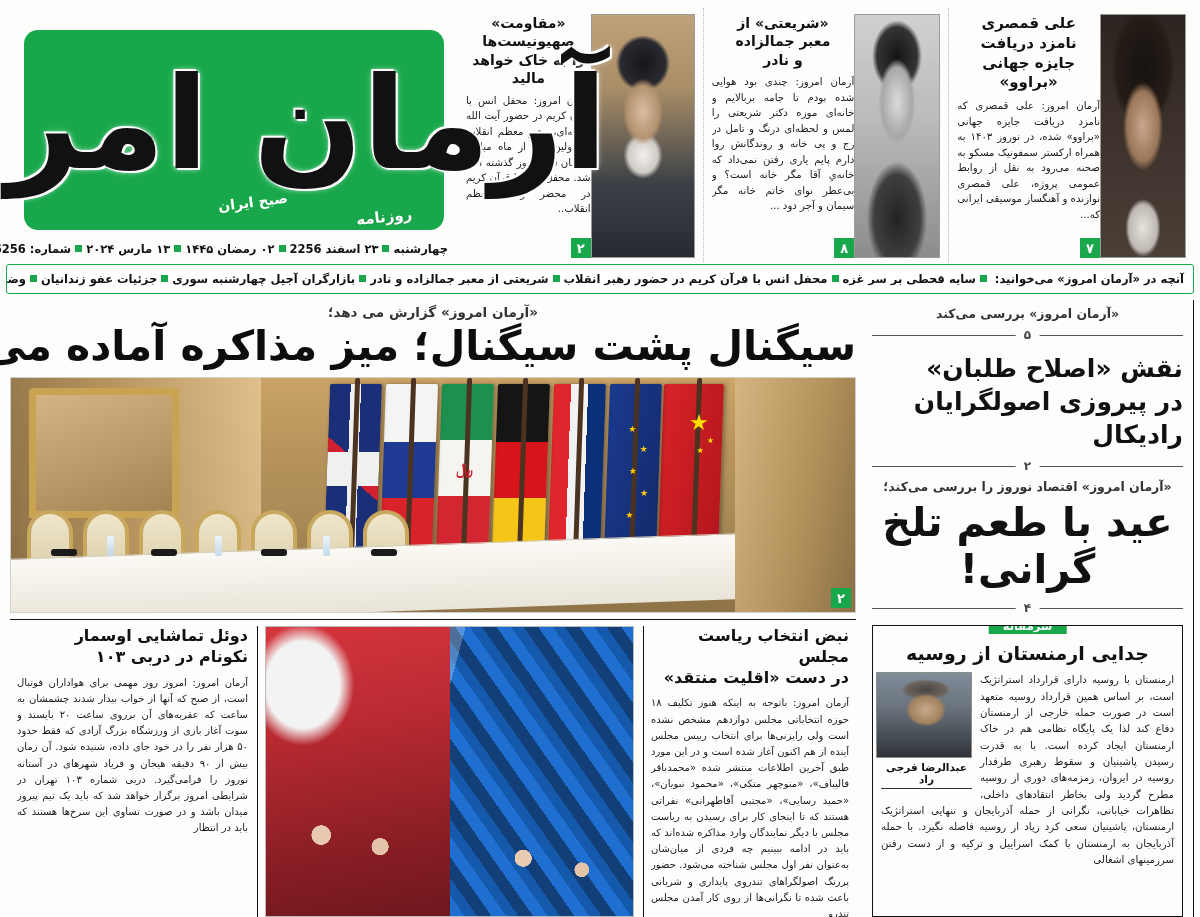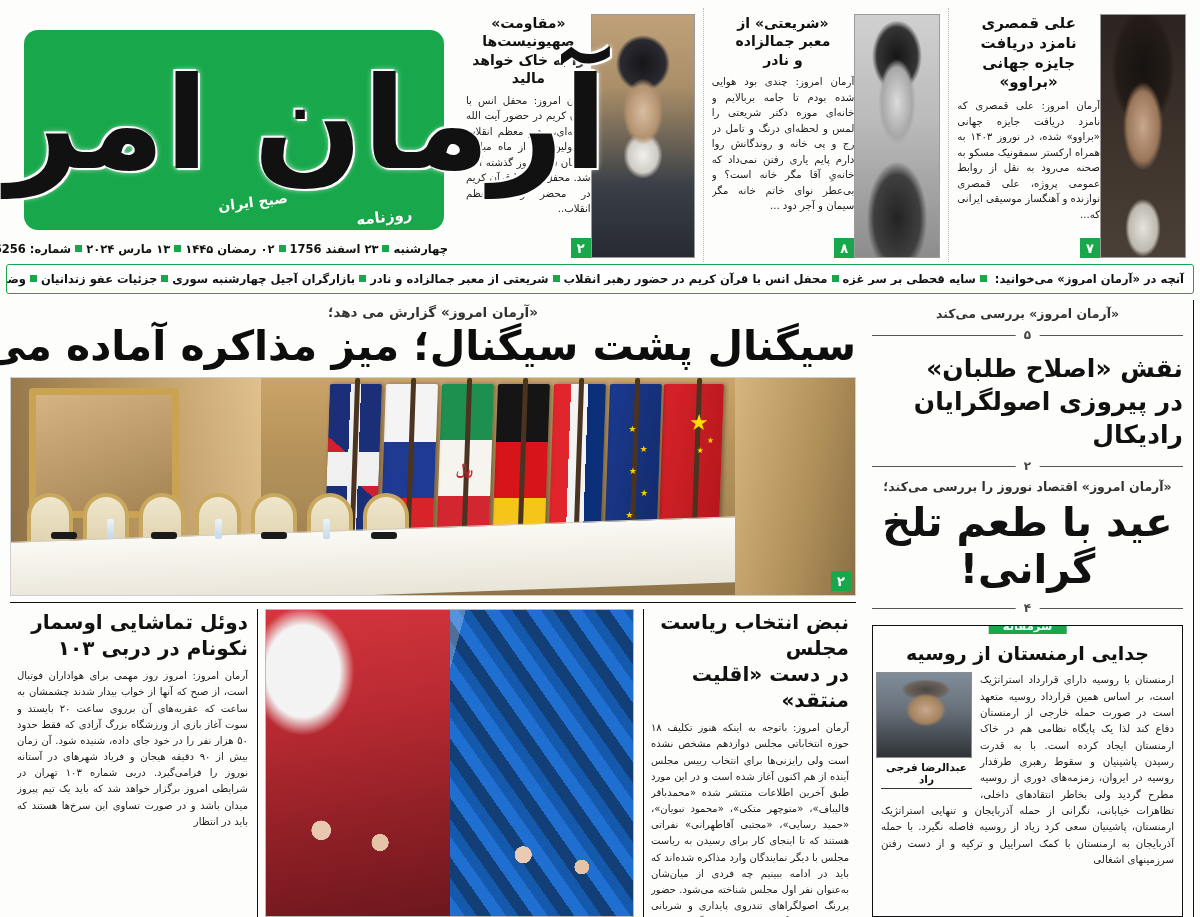--- a/index.html
+++ b/index.html
@@ -309,21 +309,21 @@
   
   .bottom {
     display: flex; flex-direction: row; flex: 1 1 auto; margin-top: 6px;
     border-top: 1.2px solid #111; padding-top: 6px; min-height: 0;
   }
   .panel { padding: 0 7px; min-width: 0; display: flex; flex-direction: column; }
   .panel.p-right { flex: 0 0 212px; border-right: none; }
   .panel.p-mid { flex: 0 0 386px; border-right: 1.2px solid #111; padding-right: 9px; }
   .panel.p-left { flex: 1 1 auto; border-right: 1.2px solid #111; padding-right: 9px; }
   .panel-title {
-    font-size: 20px; font-weight: bold; color: #111;
+    font-size: 16px; font-weight: bold; color: #111;
     line-height: 1.3; text-align: right; margin-bottom: 7px; letter-spacing: -.4px;
   }
   .panel-body {
     font-size: 10px; line-height: 1.62; text-align: justify; color: #1a1a1a;
     overflow: hidden; flex: 1 1 auto;
   }
   .derby-photo {
     width: 100%; height: 100%; min-height: 180px; border: 1px solid #bbb;
     display: flex; flex-direction: row; overflow: hidden;
   }
@@ -389,21 +389,21 @@
           <div class="pagebadge align-left">۲</div>
         </div>
       </div>
     </div>
 
     <div class="masthead">
       <div class="masthead-plate"></div>
       <div class="masthead-logo">آرمان امروز</div>
       <div class="masthead-sub">روزنامه</div>
       <div class="masthead-sub2">صبح ایران</div>
-      <div class="dateline"><span>چهارشنبه</span><span class="sq"></span><span>۲۳ اسفند 1756</span><span class="sq"></span><span>۰۲ رمضان ۱۴۴۵</span><span class="sq"></span><span>۱۳ مارس ۲۰۲۴</span><span class="sq"></span><span>شماره: 6256</span></div>
+      <div class="dateline"><span>چهارشنبه</span><span class="sq"></span><span>۲۳ اسفند 2256</span><span class="sq"></span><span>۰۲ رمضان ۱۴۴۵</span><span class="sq"></span><span>۱۳ مارس ۲۰۲۴</span><span class="sq"></span><span>شماره: 6256</span></div>
     </div>
   </div>
 
   <div class="ticker">
     <div class="ticker-text"><span>آنچه در «آرمان امروز» می‌خوانید: </span><span class="sq"></span><span>سایه قحطی بر سر غزه</span><span class="sq"></span><span>محفل انس با قرآن کریم در حضور رهبر انقلاب</span><span class="sq"></span><span>شریعتی از معبر جمالزاده و نادر</span><span class="sq"></span><span>بازارگران آجیل چهارشنبه سوری</span><span class="sq"></span><span>جزئیات عفو زندانیان</span><span class="sq"></span><span>وضعیت سیل‌زدگان سیستان بلوچستان</span></div>
   </div>
 
   <div class="content">
 
     <div class="rail">

